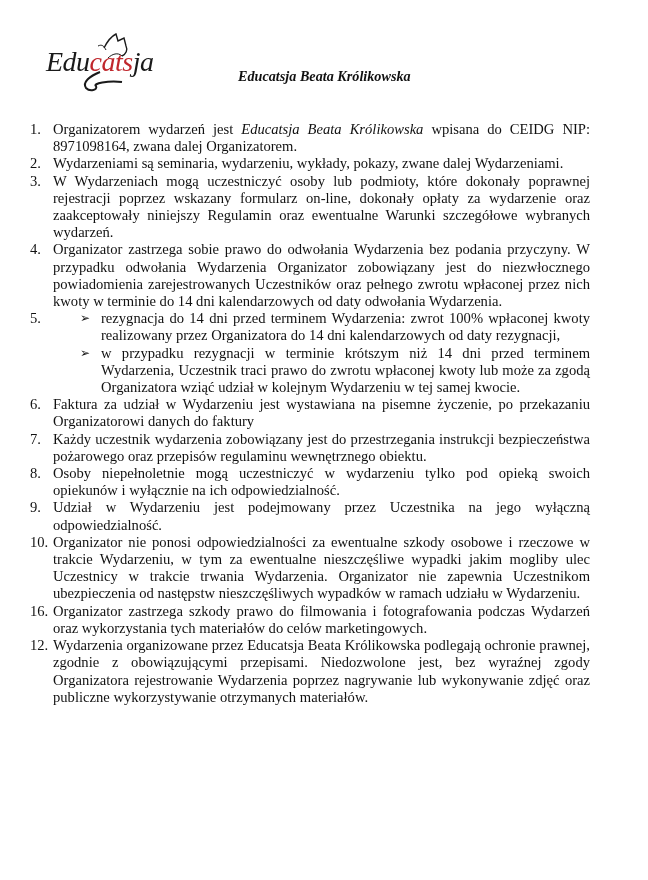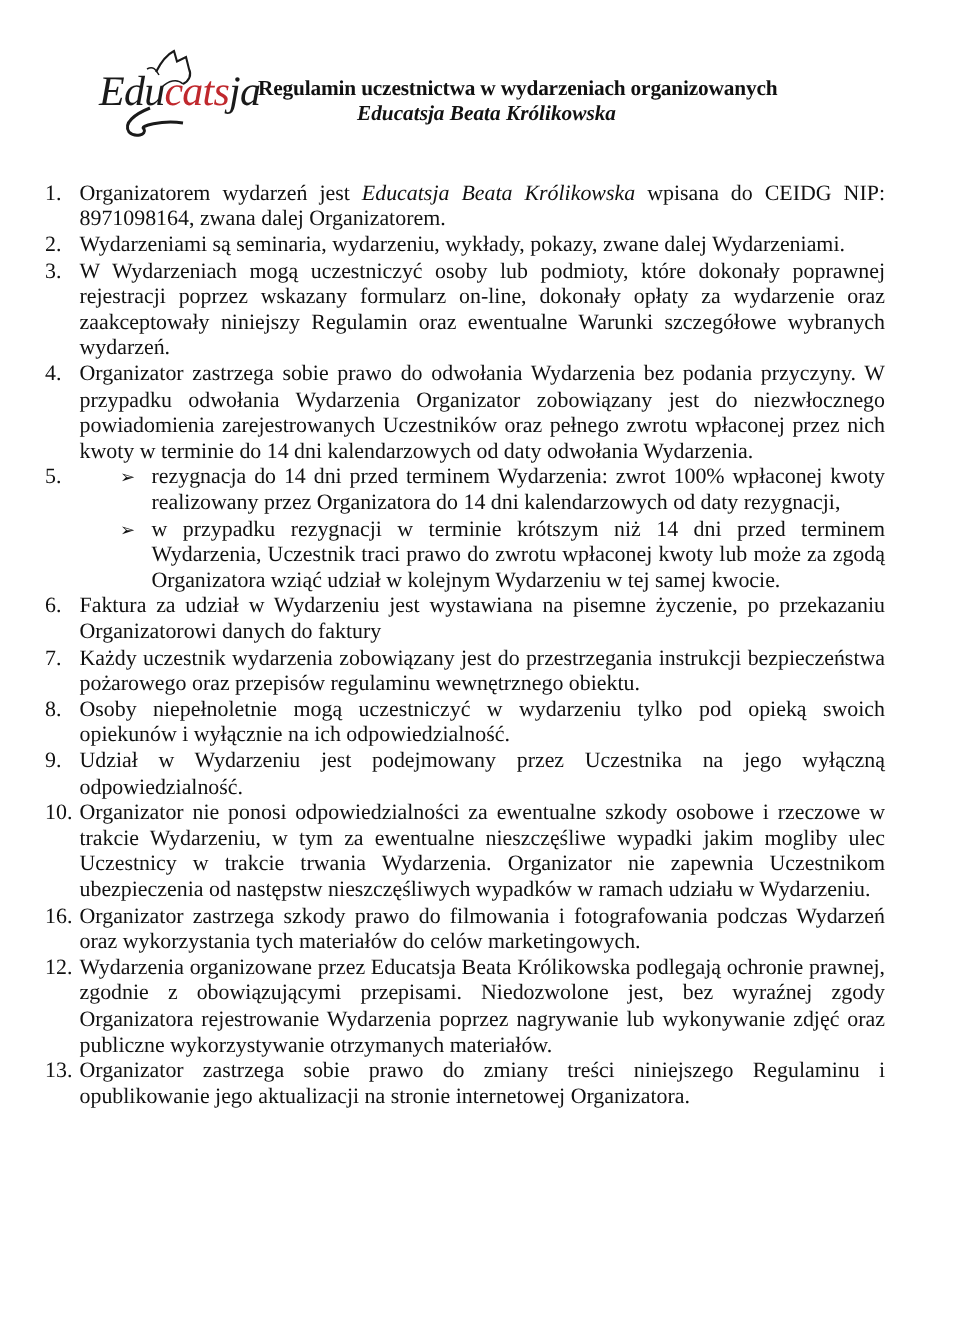--- a/index.html
+++ b/index.html
@@ -1,21 +1,21 @@
 <!DOCTYPE html>
 <html><head>
 <meta charset="utf-8">
 <style>
   html, body { margin: 0; padding: 0; background: #ffffff; }
   body { width: 648px; height: 880px; position: relative; overflow: hidden;
          font-family: "Liberation Serif", serif; color: #111111; }
   .header { position: absolute; left: 0; top: 0; width: 648px; height: 110px; }
   .logo { position: absolute; left: 42px; top: 32px; width: 125px; height: 62px; }
   .logo-text { position: absolute; left: 4px; top: 14px; font-family: "Liberation Serif", serif;
-               font-style: italic; font-size: 28px; letter-spacing: -0.5px; color: #1a1a1a; white-space: nowrap; margin-left: 20px; }
+               font-style: italic; font-size: 28px; letter-spacing: -0.5px; color: #1a1a1a; white-space: nowrap; }
   .logo-text .accent { color: #c0282d; }
   .logo svg { position: absolute; left: 0; top: 0; }
   .title { position: absolute; left: 172px; top: 51px; width: 420px; font-weight: bold;
            font-size: 14.2px; letter-spacing: -0.1px; white-space: nowrap; }
   .subtitle { position: absolute; left: 238px; top: 68px; font-weight: bold; font-style: italic;
               font-size: 14.2px; white-space: nowrap; }
   .rules { position: absolute; left: 30px; top: 121px; width: 560px; margin: 0; padding: 0; list-style: none; }
   .rule { position: relative; padding-left: 23px; font-size: 14.6px; line-height: 17.2px; text-align: justify; }
   .rule .num { position: absolute; left: 0; top: 0; }
   .sub { list-style: none; margin: 0; padding: 0 0 0 27px; }
@@ -29,21 +29,20 @@
 <div class="header">
   <div class="logo">
     <svg width="125" height="62" viewBox="0 0 125 62">
       <path d="M62 16 C66 8, 70 4, 74 2 L76 9 L82 6 L84 14 C86 18, 84 22, 80 24" fill="none" stroke="#1a1a1a" stroke-width="1.4"></path>
       <path d="M80 24 C76 20, 70 22, 66 26" fill="none" stroke="#1a1a1a" stroke-width="1"></path>
       <path d="M56 14 C60 12, 62 14, 64 18" fill="none" stroke="#1a1a1a" stroke-width="1"></path>
       <path d="M58 40 C48 44, 40 50, 44 56 C48 60, 56 58, 54 54 C50 52, 66 48, 80 50" fill="none" stroke="#1a1a1a" stroke-width="2"></path>
     </svg>
     <span class="logo-text"><span>Edu</span><span class="accent">cats</span><span>ja</span></span>
   </div>
-  <div class="title">Regulamin uczestnictwa w wydarzeniach organizowanych</div>
   <div class="subtitle">Educatsja Beata Królikowska</div>
 </div>
 
 <ol class="rules">
   <li class="rule">
     <span class="num">1.</span>
     <span><span>Organizatorem wydarzeń jest </span><em>Educatsja Beata Królikowska</em><span> wpisana do CEIDG NIP: 8971098164,  zwana dalej Organizatorem.</span></span>
   </li>
   <li class="rule">
     <span class="num">2.</span>
@@ -91,17 +90,13 @@
     <span>Organizator nie ponosi odpowiedzialności za ewentualne szkody osobowe i rzeczowe w trakcie Wydarzeniu, w tym za ewentualne nieszczęśliwe wypadki jakim mogliby ulec Uczestnicy w trakcie trwania Wydarzenia. Organizator nie zapewnia Uczestnikom ubezpieczenia od następstw nieszczęśliwych wypadków w ramach udziału w Wydarzeniu.</span>
   </li>
   <li class="rule">
     <span class="num">16.</span>
     <span>Organizator zastrzega szkody prawo do filmowania i fotografowania podczas Wydarzeń oraz wykorzystania tych materiałów do celów marketingowych.</span>
   </li>
   <li class="rule">
     <span class="num">12.</span>
     <span>Wydarzenia organizowane przez Educatsja Beata Królikowska podlegają ochronie prawnej, zgodnie z obowiązującymi przepisami. Niedozwolone jest, bez wyraźnej zgody Organizatora rejestrowanie Wydarzenia poprzez nagrywanie lub wykonywanie zdjęć oraz publiczne  wykorzystywanie otrzymanych materiałów.</span>
   </li>
-  <li class="rule">
-    <span class="num">13.</span>
-    <span>Organizator zastrzega sobie prawo do zmiany treści niniejszego Regulaminu i opublikowanie jego aktualizacji na stronie internetowej Organizatora.</span>
-  </li>
 </ol>
 
 </body></html>

